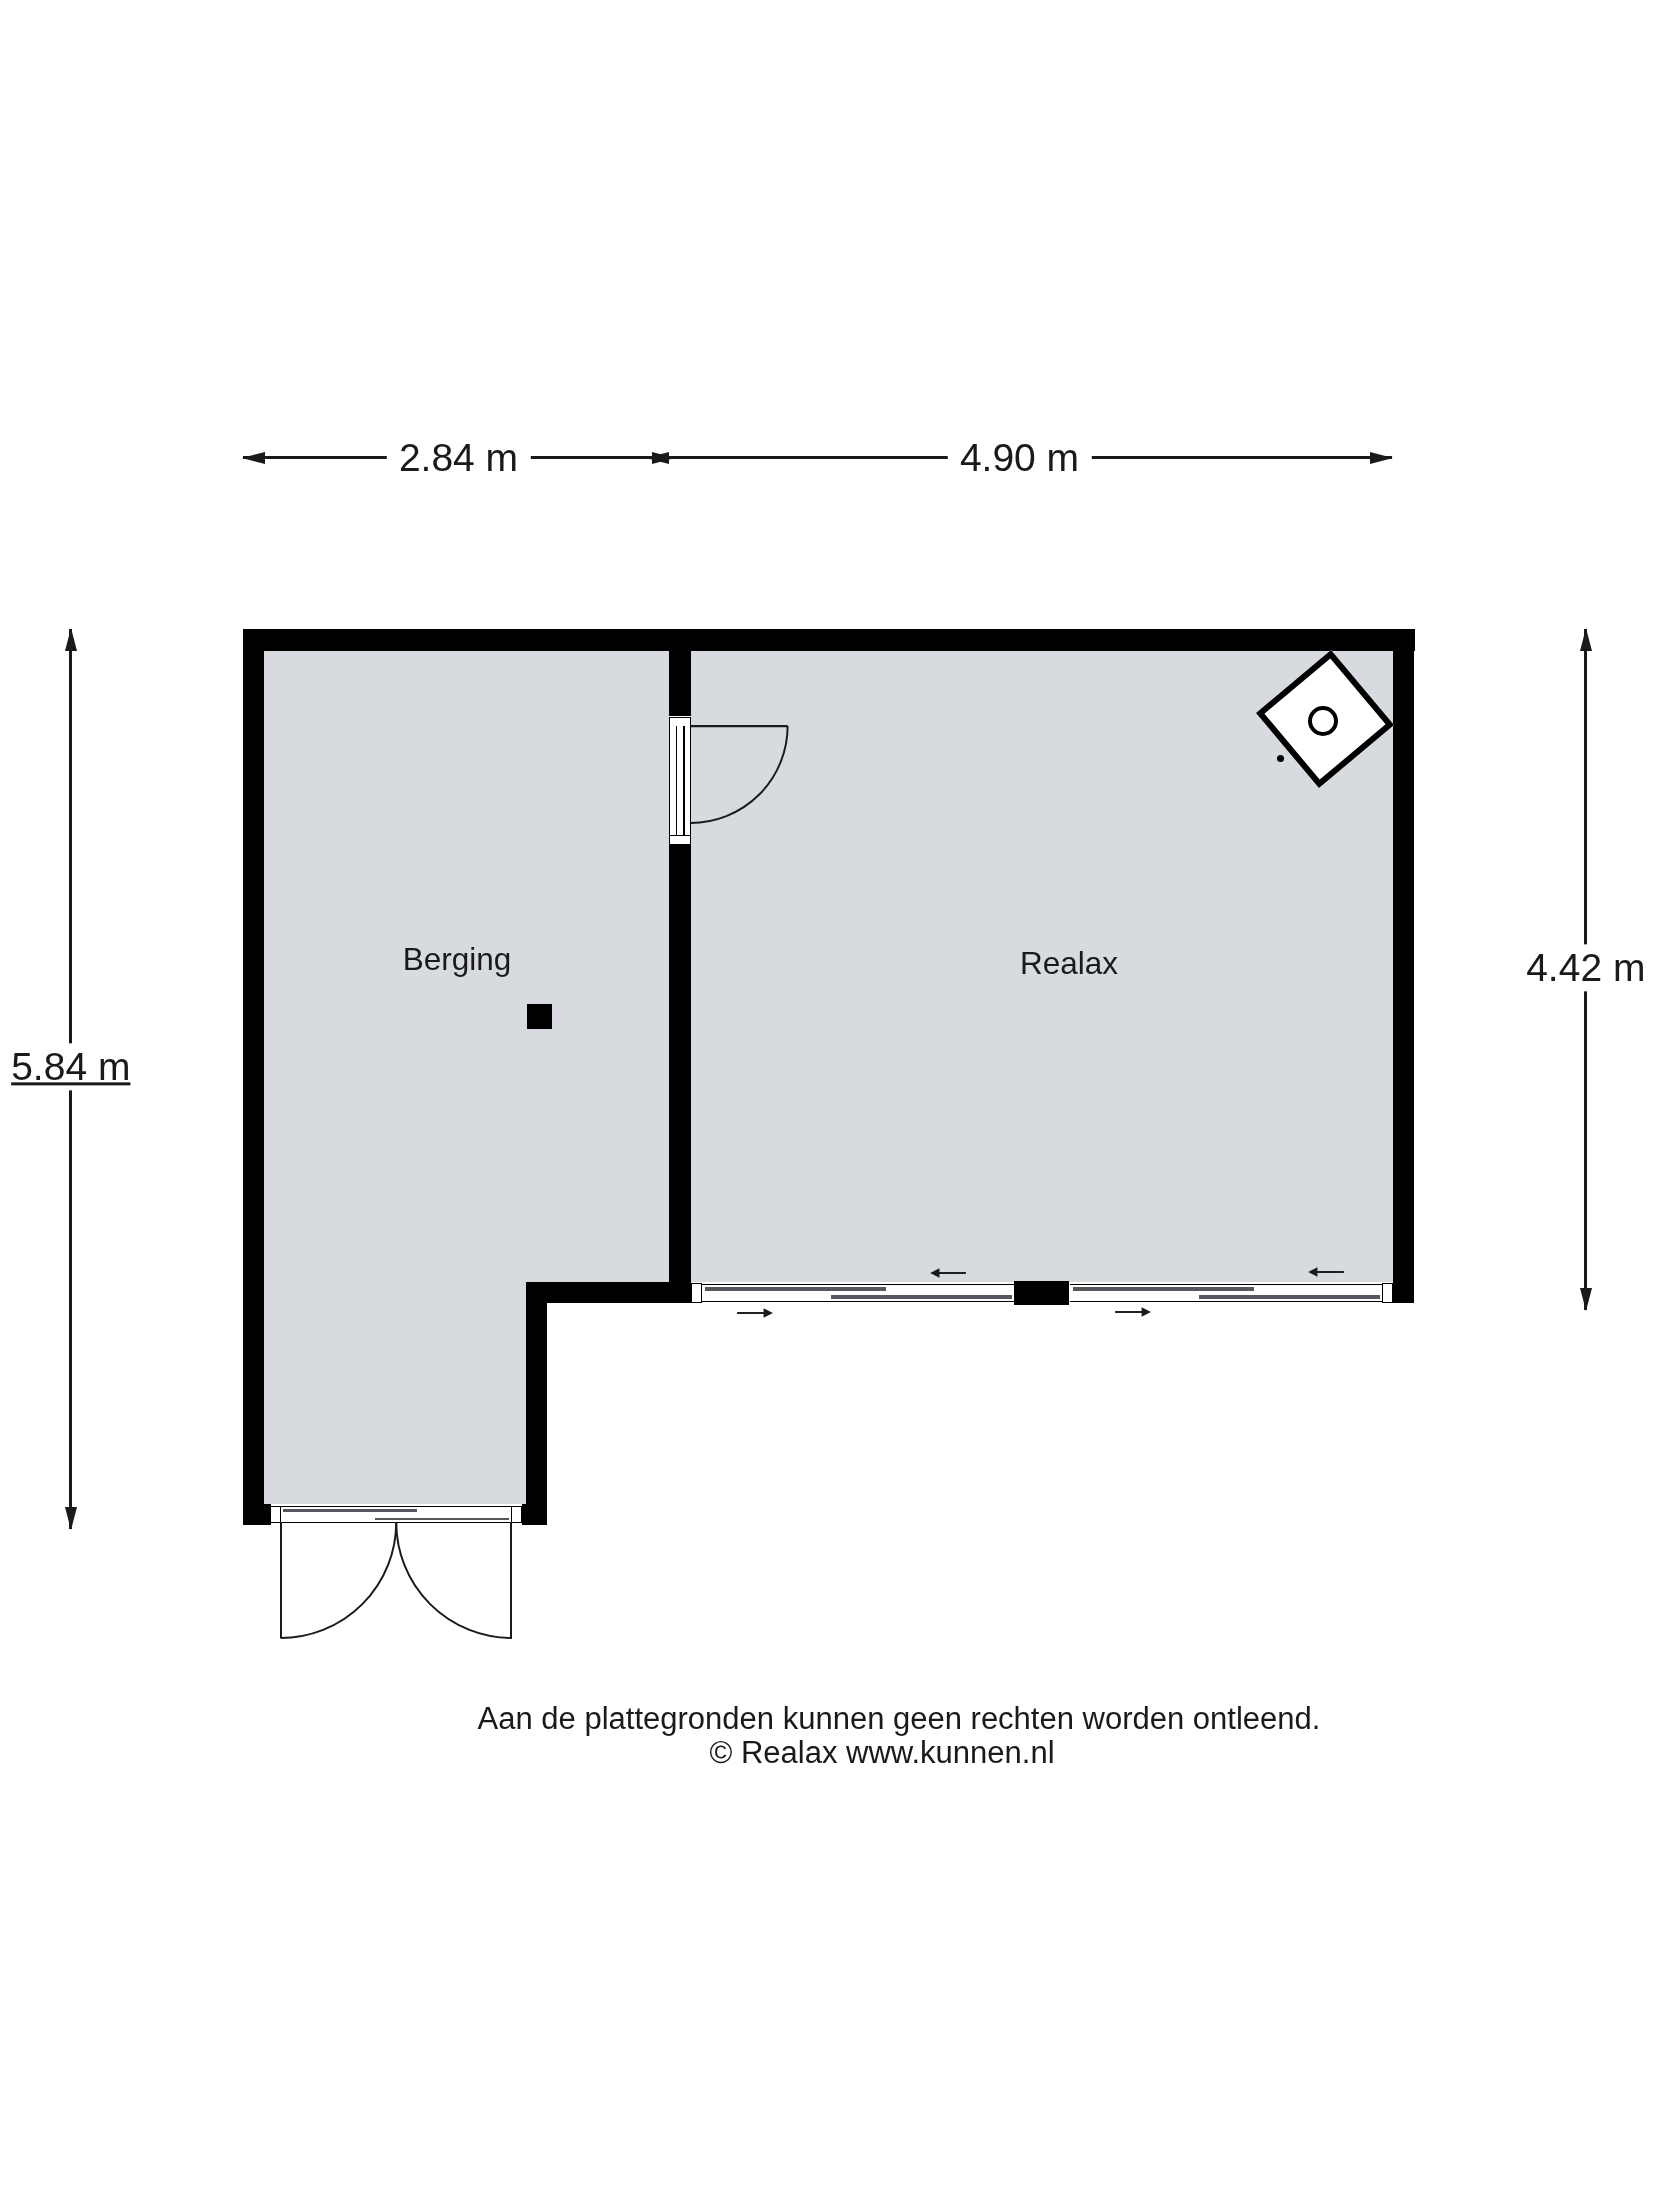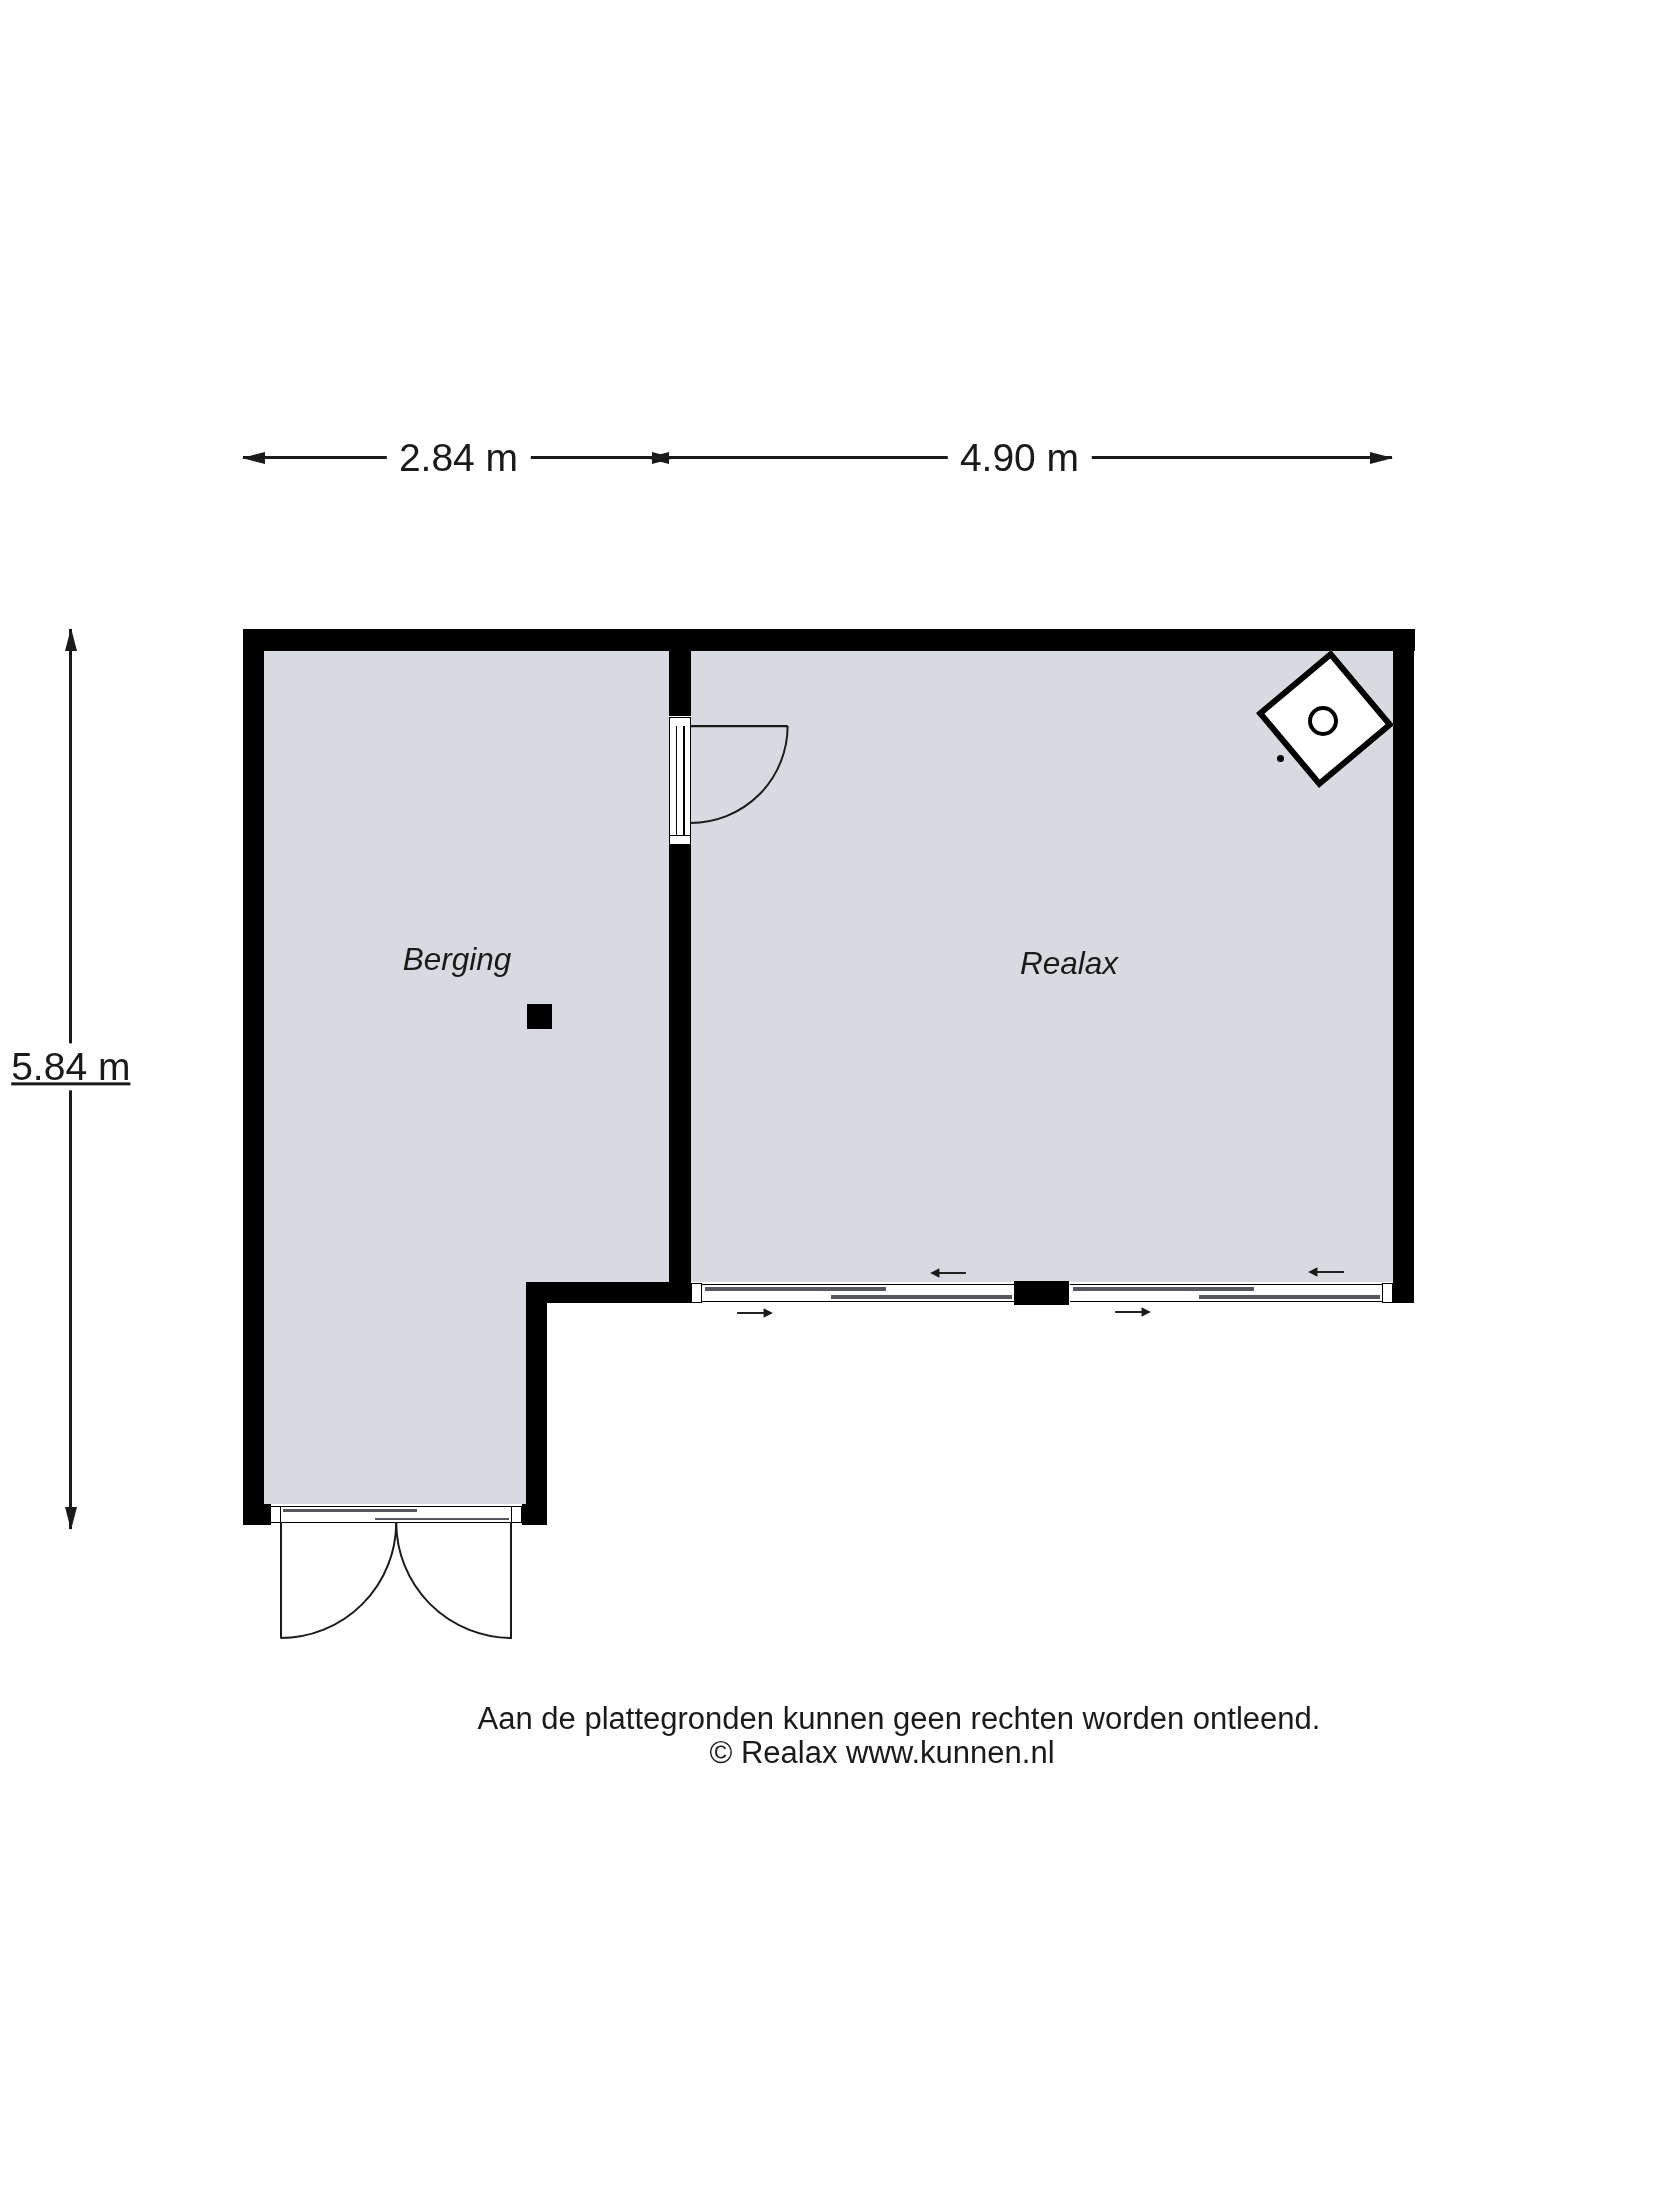--- a/index.html
+++ b/index.html
@@ -28,21 +28,21 @@
   .ah-up{top:-0.8px;left:11.8px;transform:translateX(-50%);
     border-left:6.3px solid transparent;border-right:6.3px solid transparent;border-bottom:23.6px solid var(--text);}
   .ah-down{bottom:-0.8px;left:11.8px;transform:translateX(-50%);
     border-left:6.3px solid transparent;border-right:6.3px solid transparent;border-top:23.6px solid var(--text);}
   .dim-label{position:absolute;background:var(--background);font-size:39px;line-height:31.5px;
     white-space:nowrap;color:var(--text);}
   .dim-label.h{left:50%;top:11.8px;transform:translate(-50%,-50%);padding:0 12.6px;}
   .dim-label.v{left:11.8px;transform:translate(-50%,-50%);padding:7.9px 3.2px;}
 
   .room-label{position:absolute;transform:translate(-50%,-50%);font-size:31.5px;line-height:35px;
-    color:var(--text);white-space:nowrap;font-style:italic;}
+    color:var(--text);white-space:nowrap;}
 
   
   .jamb{position:absolute;background:var(--background);border:1.6px solid var(--wall);}
   .door-closed-v{position:absolute;background:var(--background);border-left:1.6px solid var(--wall);
     border-right:1.6px solid var(--wall);}
   .door-closed-v .dl{position:absolute;top:0;bottom:0;width:1.6px;background:var(--wall);}
 
   
   .track{position:absolute;background:var(--background);border-top:1.6px solid var(--wall);
     border-bottom:1.6px solid var(--wall);}
@@ -84,20 +84,26 @@
     <div class="dim-label h">4.90 m</div>
   </div>
 
   <div class="dim" style="left:59px;top:629px;width:23.6px;height:900px;">
     <div class="line-v"></div>
     <div class="ah ah-up"></div>
     <div class="ah ah-down"></div>
     <div class="dim-label v" style="top:438px;text-decoration:underline;">5.84 m</div>
   </div>
 
+  <div class="dim" style="left:1574px;top:629px;width:23.6px;height:681px;">
+    <div class="line-v"></div>
+    <div class="ah ah-up"></div>
+    <div class="ah ah-down"></div>
+    <div class="dim-label v" style="top:339px;">4.42 m</div>
+  </div>
 
   <div class="floor" style="left:264px;top:651px;width:405px;height:631px;"></div>
   <div class="floor" style="left:264px;top:1282px;width:262px;height:222px;"></div>
   <div class="floor" style="left:691px;top:651px;width:703px;height:631px;"></div>
 
   <div class="wall" style="left:243px;top:629px;width:1172px;height:22px;"></div>
   <div class="wall" style="left:243px;top:651px;width:21px;height:874px;"></div>
   <div class="wall" style="left:1393px;top:651px;width:21px;height:652px;"></div>
   <div class="wall" style="left:669px;top:651px;width:22px;height:65px;"></div>
   <div class="wall" style="left:669px;top:844px;width:22px;height:459px;"></div>

